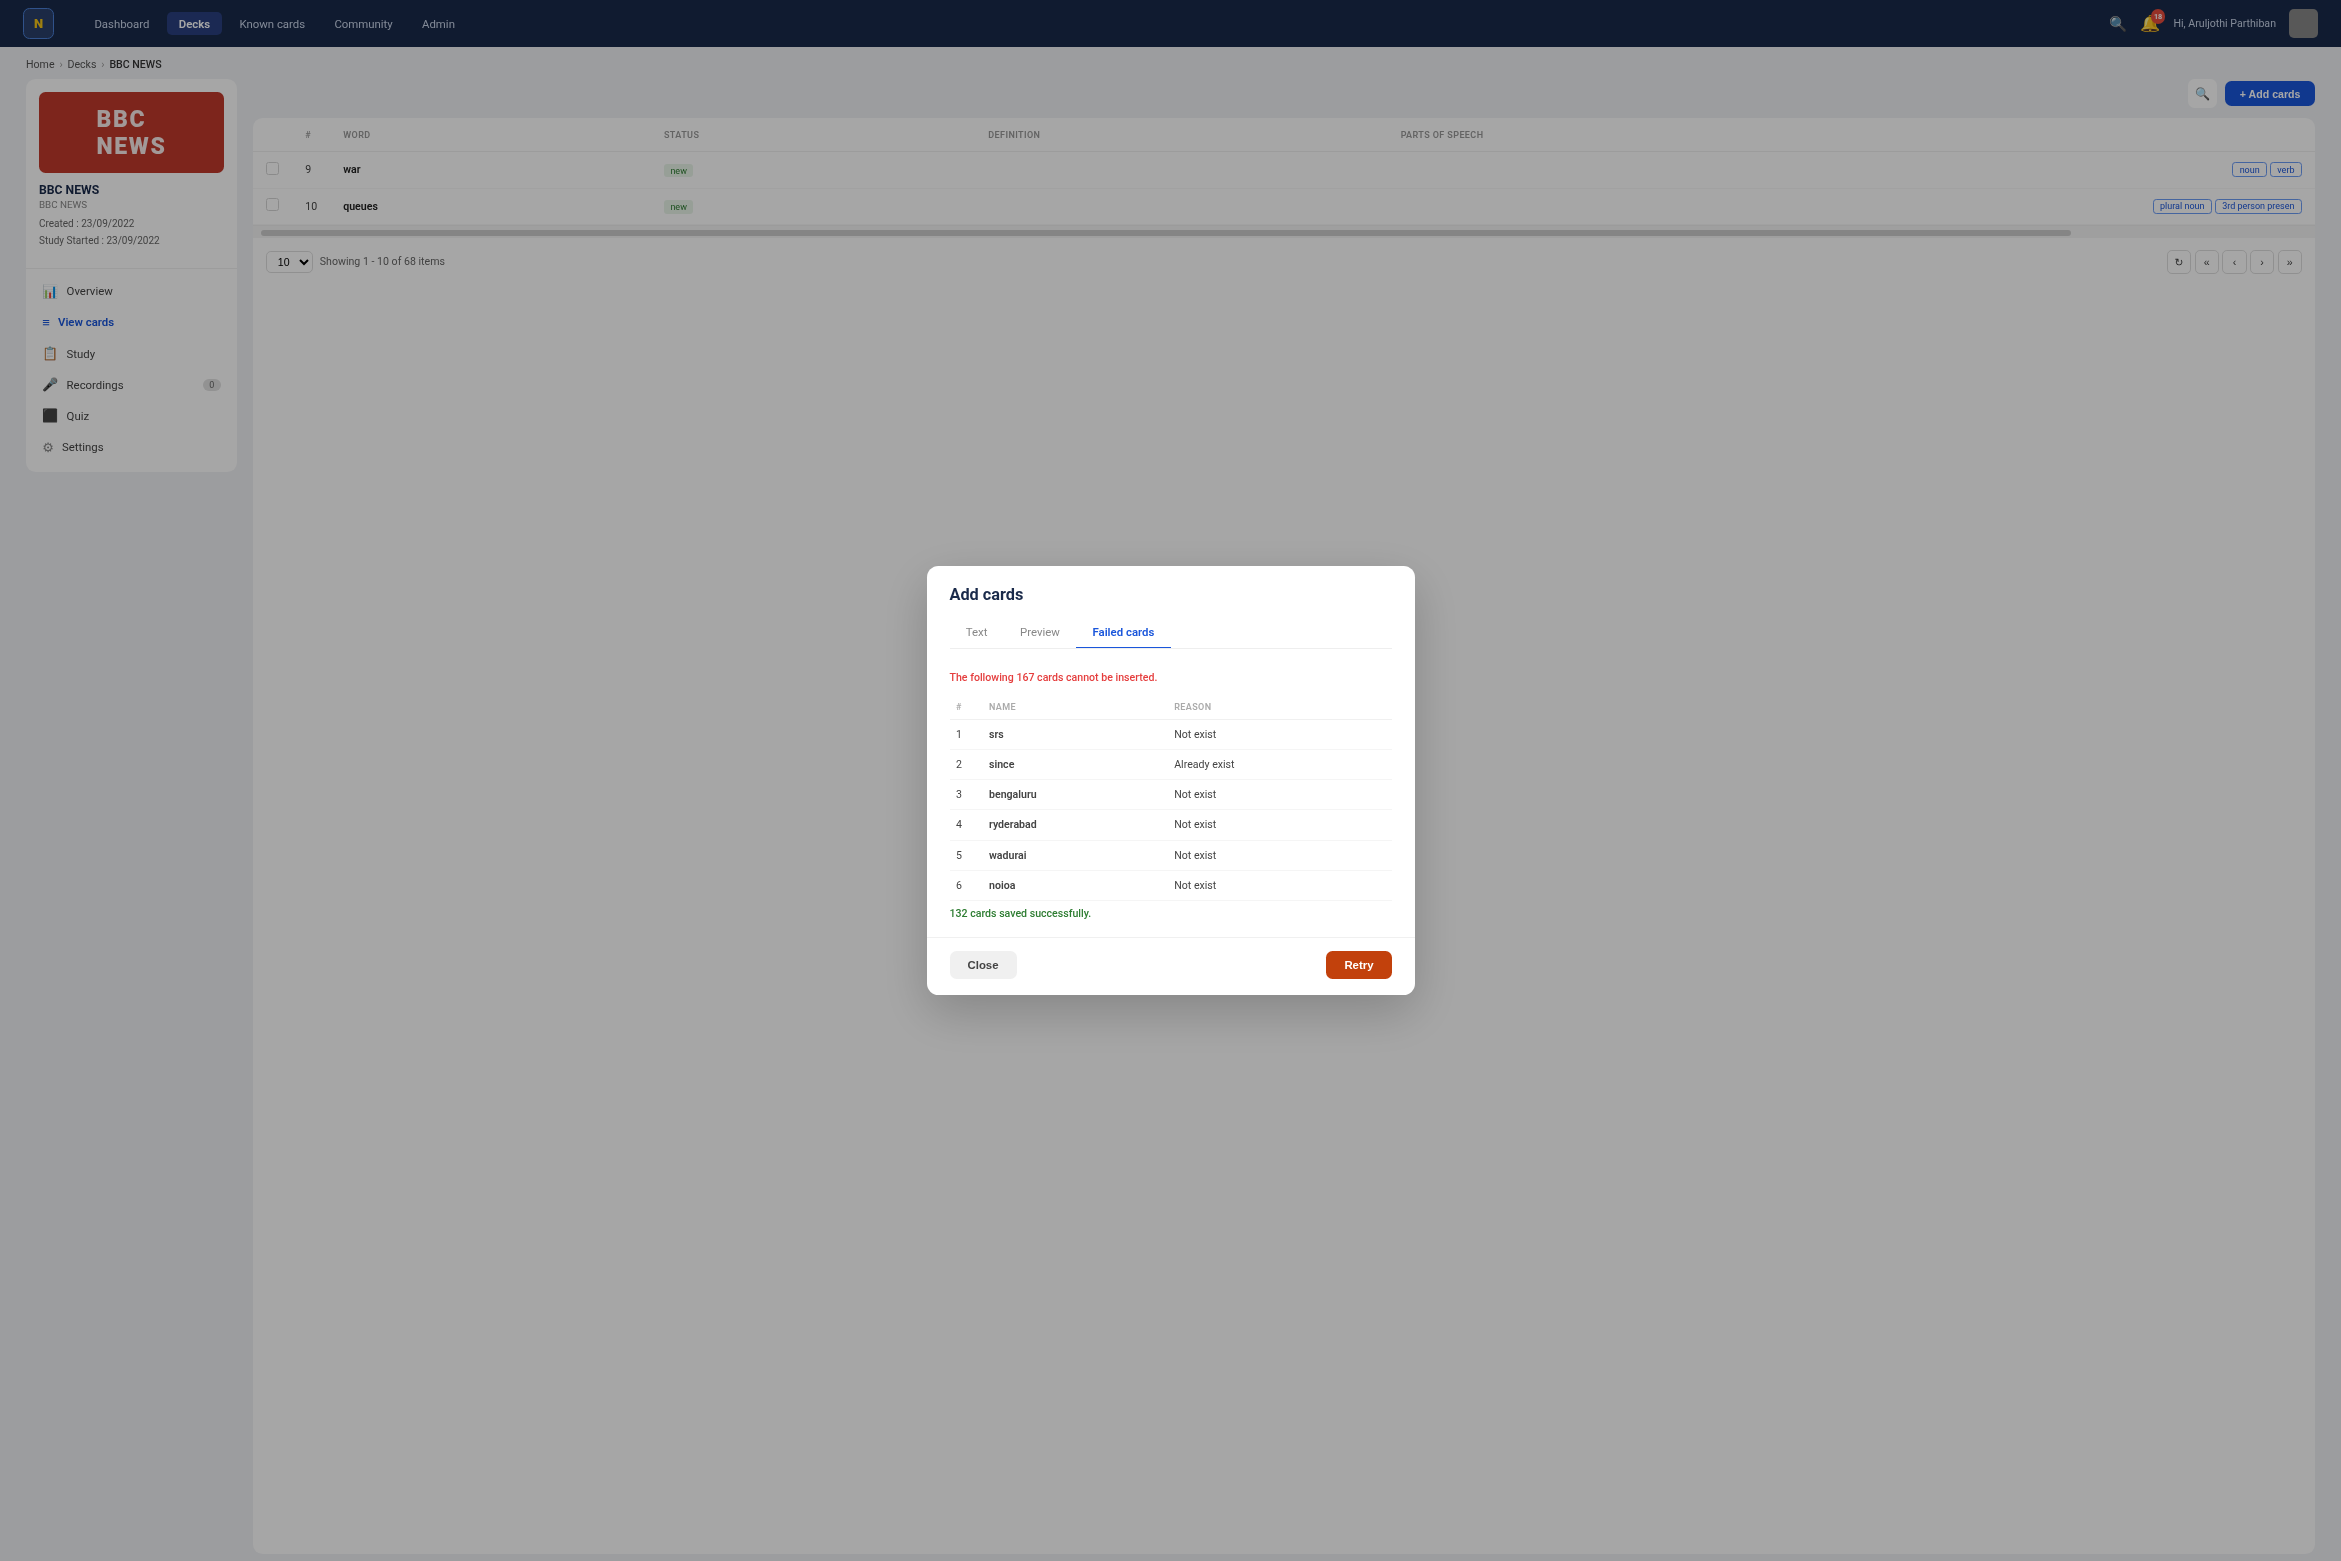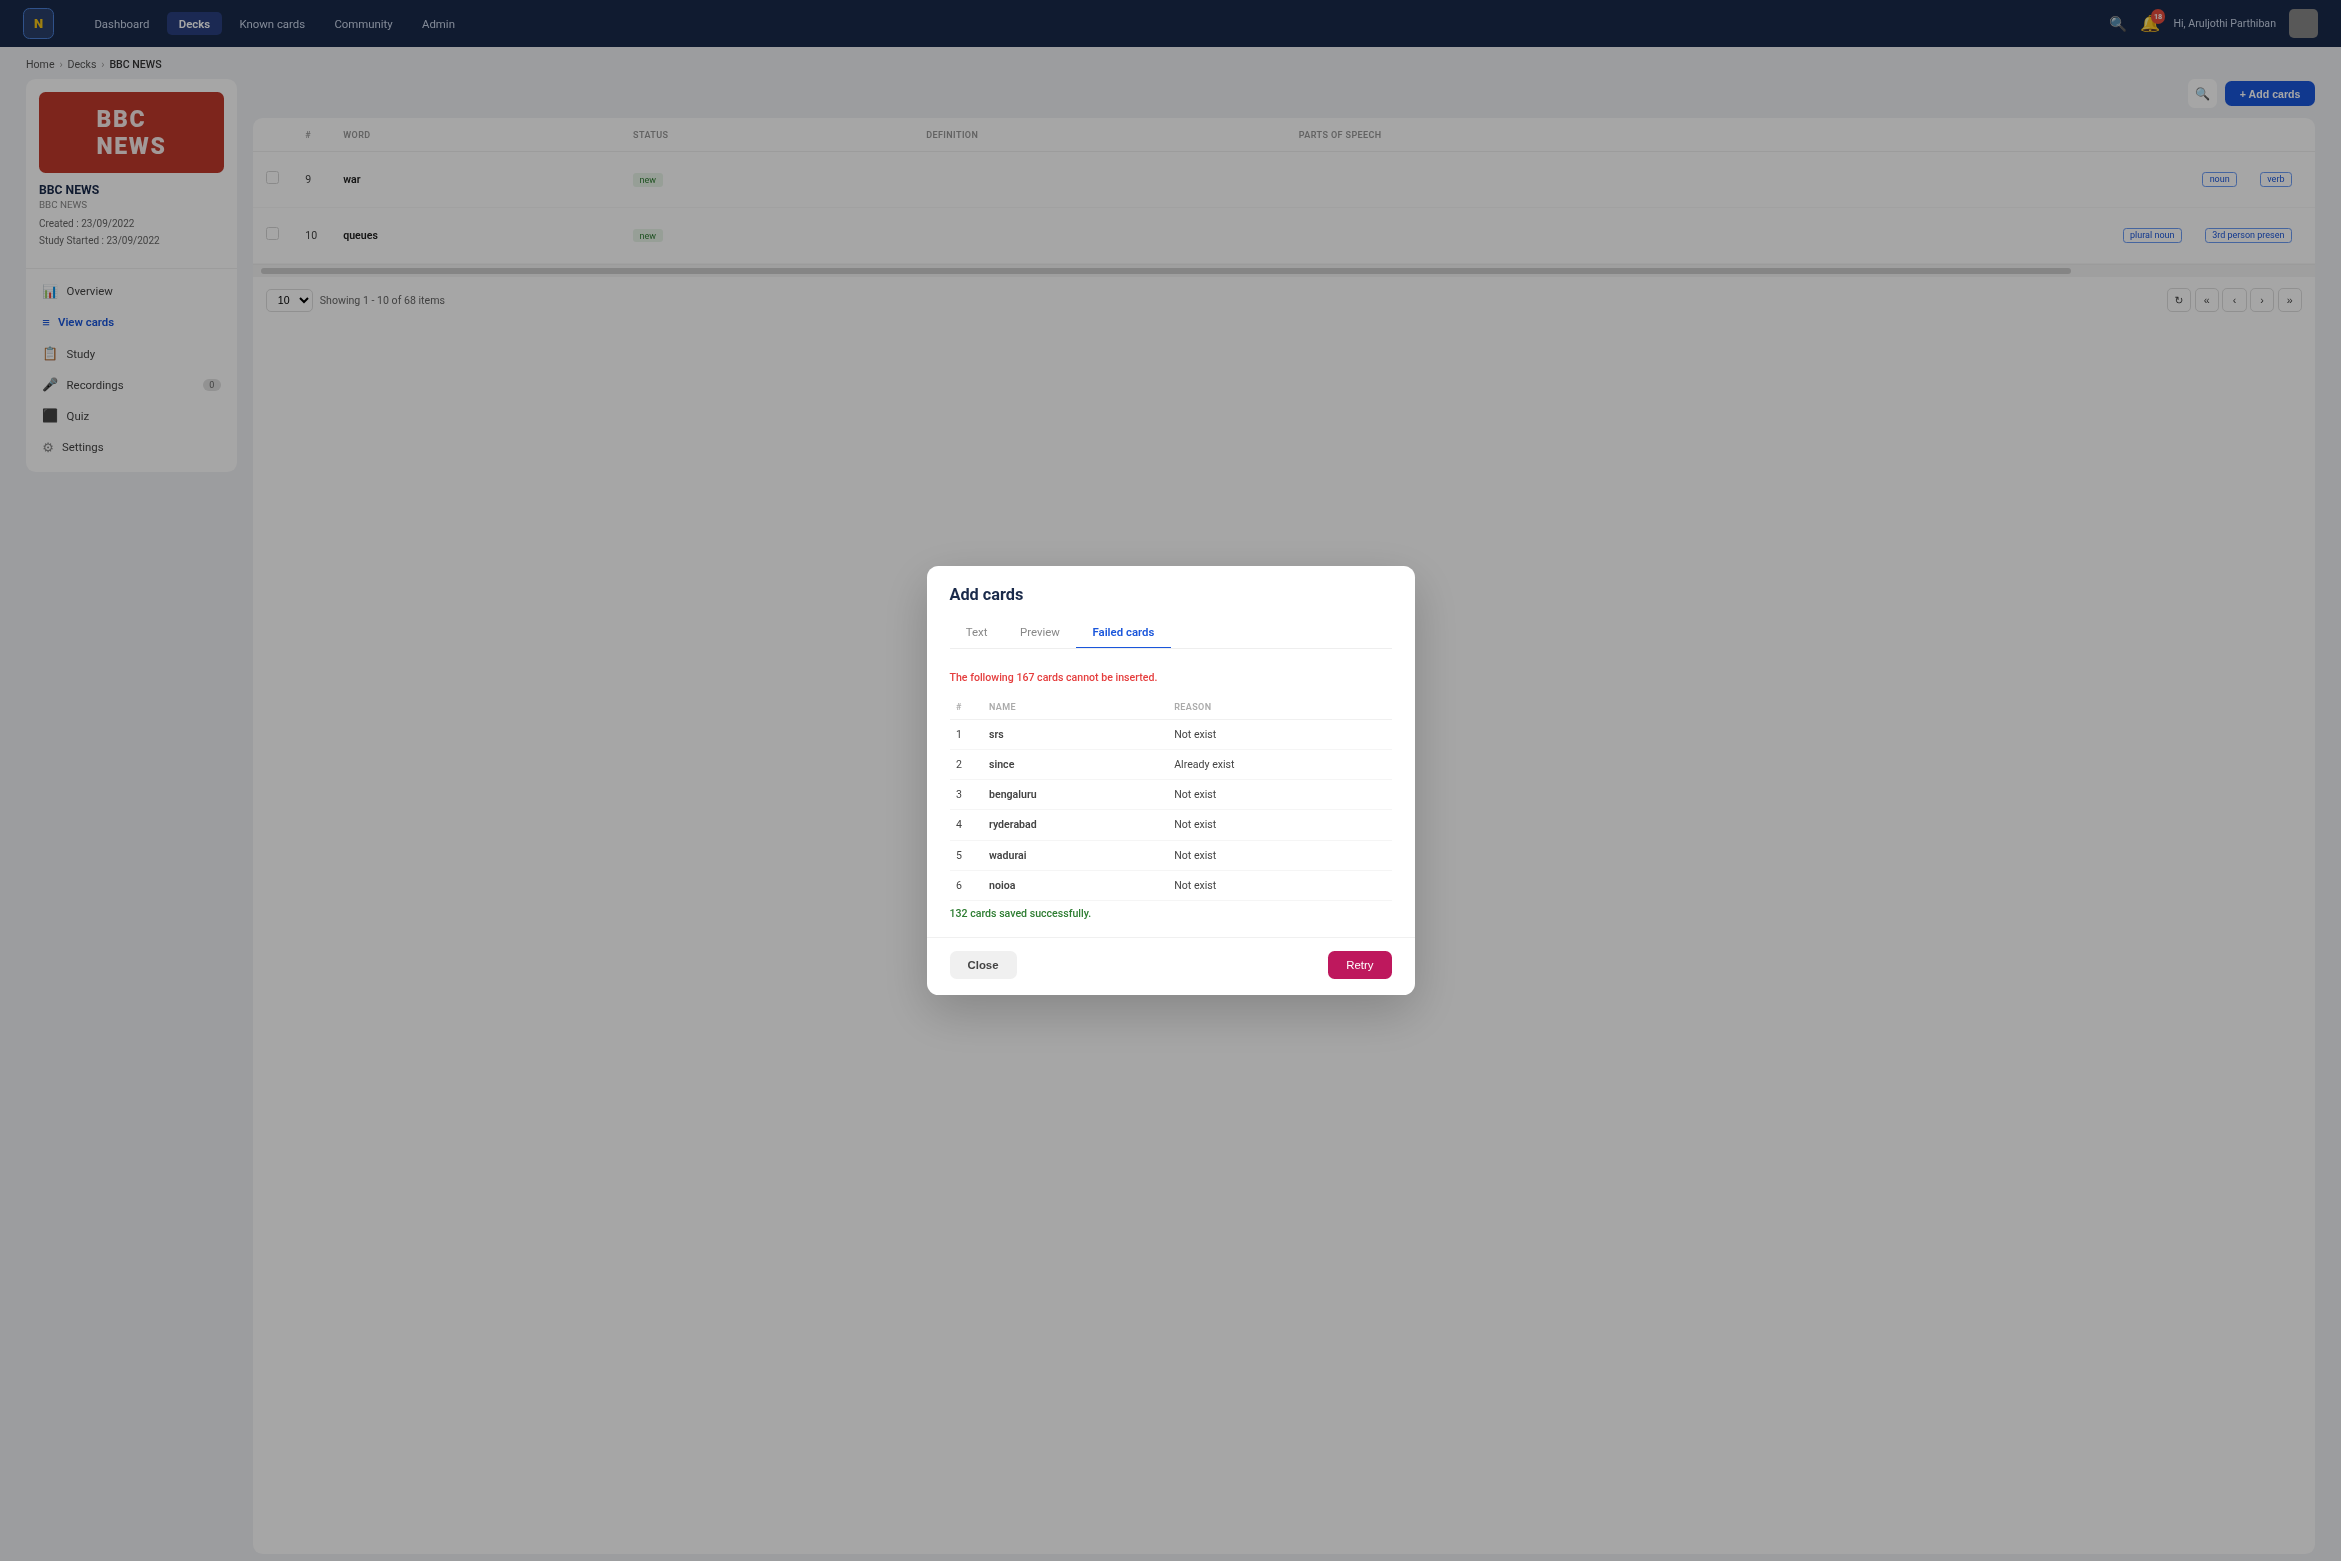--- a/index.html
+++ b/index.html
@@ -178,21 +178,21 @@
       padding: 9.8px 13px; font-size: 10.6px; color: #444;
       border-bottom: 0.8px solid #f8f8f8;
     }
     .parts-col { text-align: right; }
     .tag {
       display: inline-block;
       border: 0.8px solid #6b9bf5;
       color: #1a56db;
       border-radius: 3.3px;
       padding: 1.6px 6.5px;
-      font-size: 9px; margin: 10px;
+      font-size: 9px; margin: 0;
     }
     .status-badge {
       background: #e8f4e8; color: #2e7d32;
       border-radius: 3.3px; padding: 1.6px 6.5px; font-size: 9px;
     }
 
     
     .pagination-row {
       display: flex; align-items: center; justify-content: space-between;
       padding: 11.4px 13px;
@@ -285,23 +285,23 @@
       display: flex; justify-content: space-between; gap: 8.1px;
       border-top: 0.8px solid #f0f0f0;
     }
     .close-btn {
       background: #f0f0f0; color: #444;
       border: none; border-radius: 6.5px;
       padding: 8.1px 18px; font-size: 11.4px; font-weight: 600;
       cursor: pointer;
     }
     .retry-btn {
-      background: #be185d; color: #fff;
+      background: #c2410c; color: #fff;
       border: none; border-radius: 6.5px;
-      padding: 2px 18px; font-size: 11.4px; font-weight: 400;
+      padding: 2px 18px; font-size: 11.4px; font-weight: 700;
       cursor: pointer;
     }
 
     
     .modal-body::-webkit-scrollbar { width: 4.9px; }
     .modal-body::-webkit-scrollbar-track { background: #f9f9f9; }
     .modal-body::-webkit-scrollbar-thumb { background: #ccc; border-radius: 2.4px; }
 
     
     .col-header-parts {

